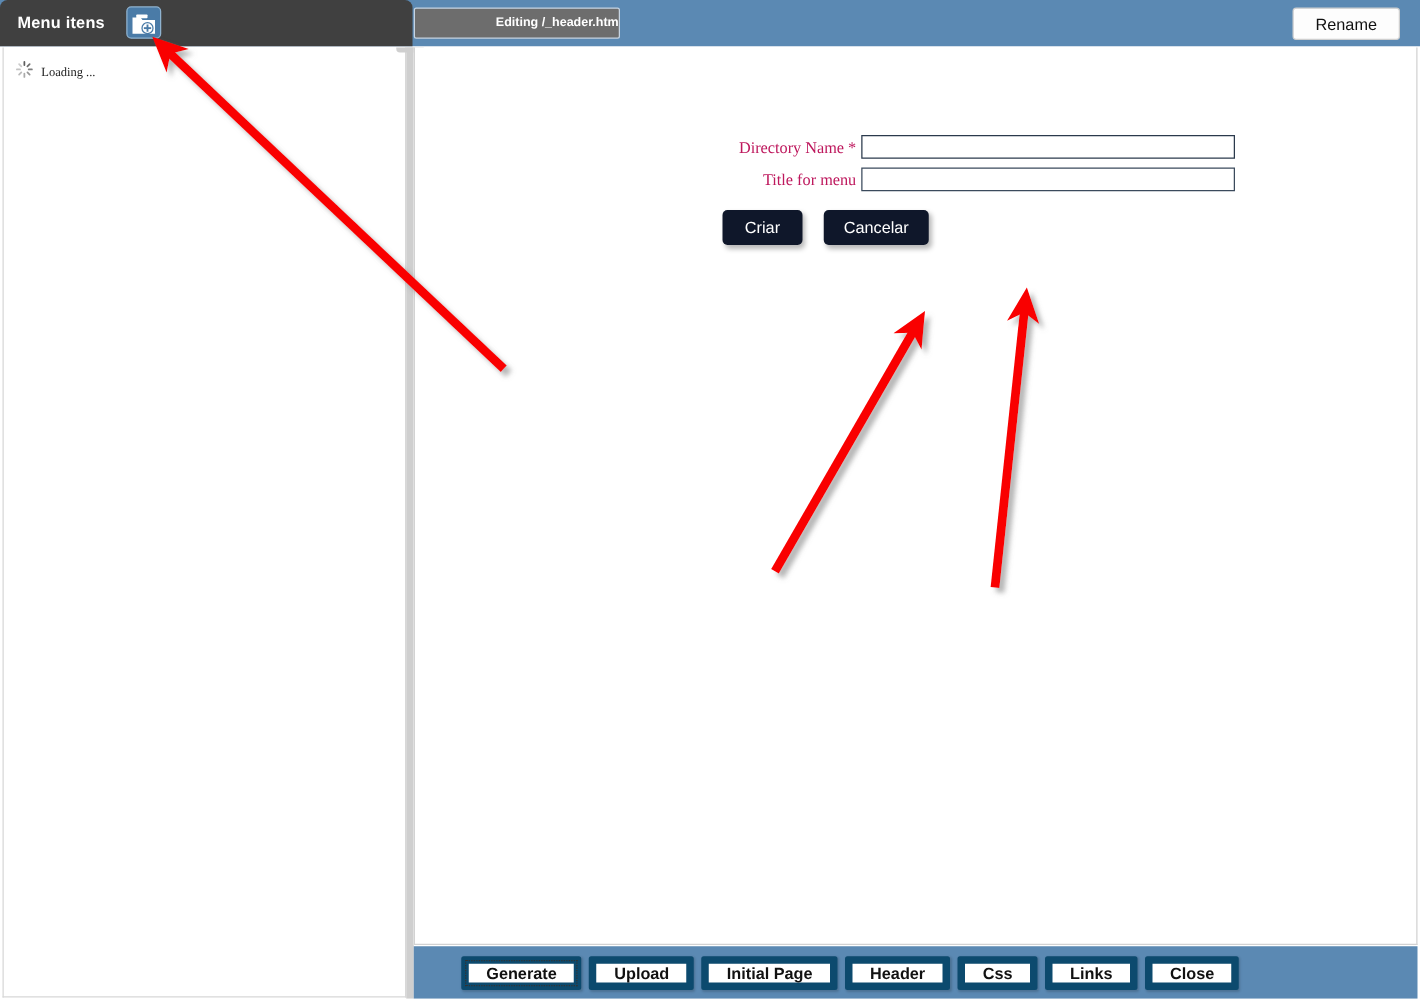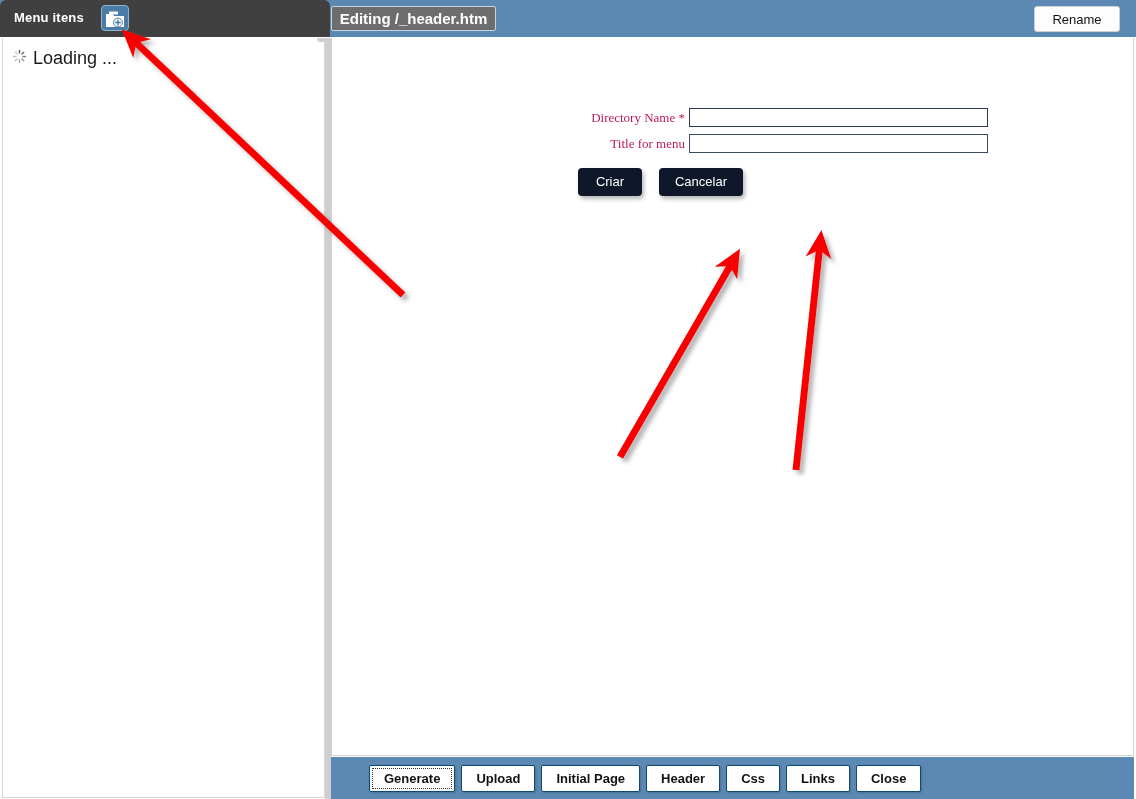--- a/index.html
+++ b/index.html
@@ -56,24 +56,24 @@
 
   #editing-tab {
     position: absolute;
     left: 331px; top: 6px;
     width: 165px; height: 25px;
     background: #6d6d6d;
     border: 1px solid #c6d4e2;
     border-radius: 2px;
     box-sizing: border-box;
     color: #ffffff;
-    font-size: 15px;
+    font-size: 10px;
     font-weight: bold;
     line-height: 23px;
-    text-align: center;
+    text-align: right;
     white-space: nowrap;
     cursor: pointer;
   }
 
   #rename-btn {
     position: absolute;
     right: 16px; top: 6px;
     width: 86px; height: 26px;
     background: #fdfdfd;
     border: 1px solid #cfcfcf;
@@ -98,23 +98,24 @@
     overflow: hidden;
   }
   #loading-row {
     position: absolute;
     left: 9px; top: 10px;
     display: flex;
     align-items: center;
     gap: 6px;
   }
   #loading-text {
-    font-size: 18px;
+    font-size: 10px;
     color: #1a1a1a;
     white-space: nowrap;
+    font-family: Liberation Serif, serif;
   }
 
   
   #splitter {
     position: absolute;
     left: 325px; top: 38px;
     width: 6px; height: 761px;
     background: #cfcfcf;
   }
   #splitter-top {
@@ -214,21 +215,21 @@
   #footer-buttons {
     position: absolute;
     left: 38px; top: 8px;
     display: flex;
     gap: 6px;
   }
   .footer-btn {
     height: 27px;
     padding: 0 14px;
     background: #ffffff;
-    border: 1px solid #0c4a6e;
+    border: 6px solid #0c4a6e;
     border-radius: 2px;
     font-family: "Liberation Sans", sans-serif;
     font-size: 13px;
     font-weight: bold;
     color: #111111;
     cursor: pointer;
     white-space: nowrap;
     box-shadow: 1px 1px 2px rgba(0,0,0,0.18);
   }
   .footer-btn.focused {

